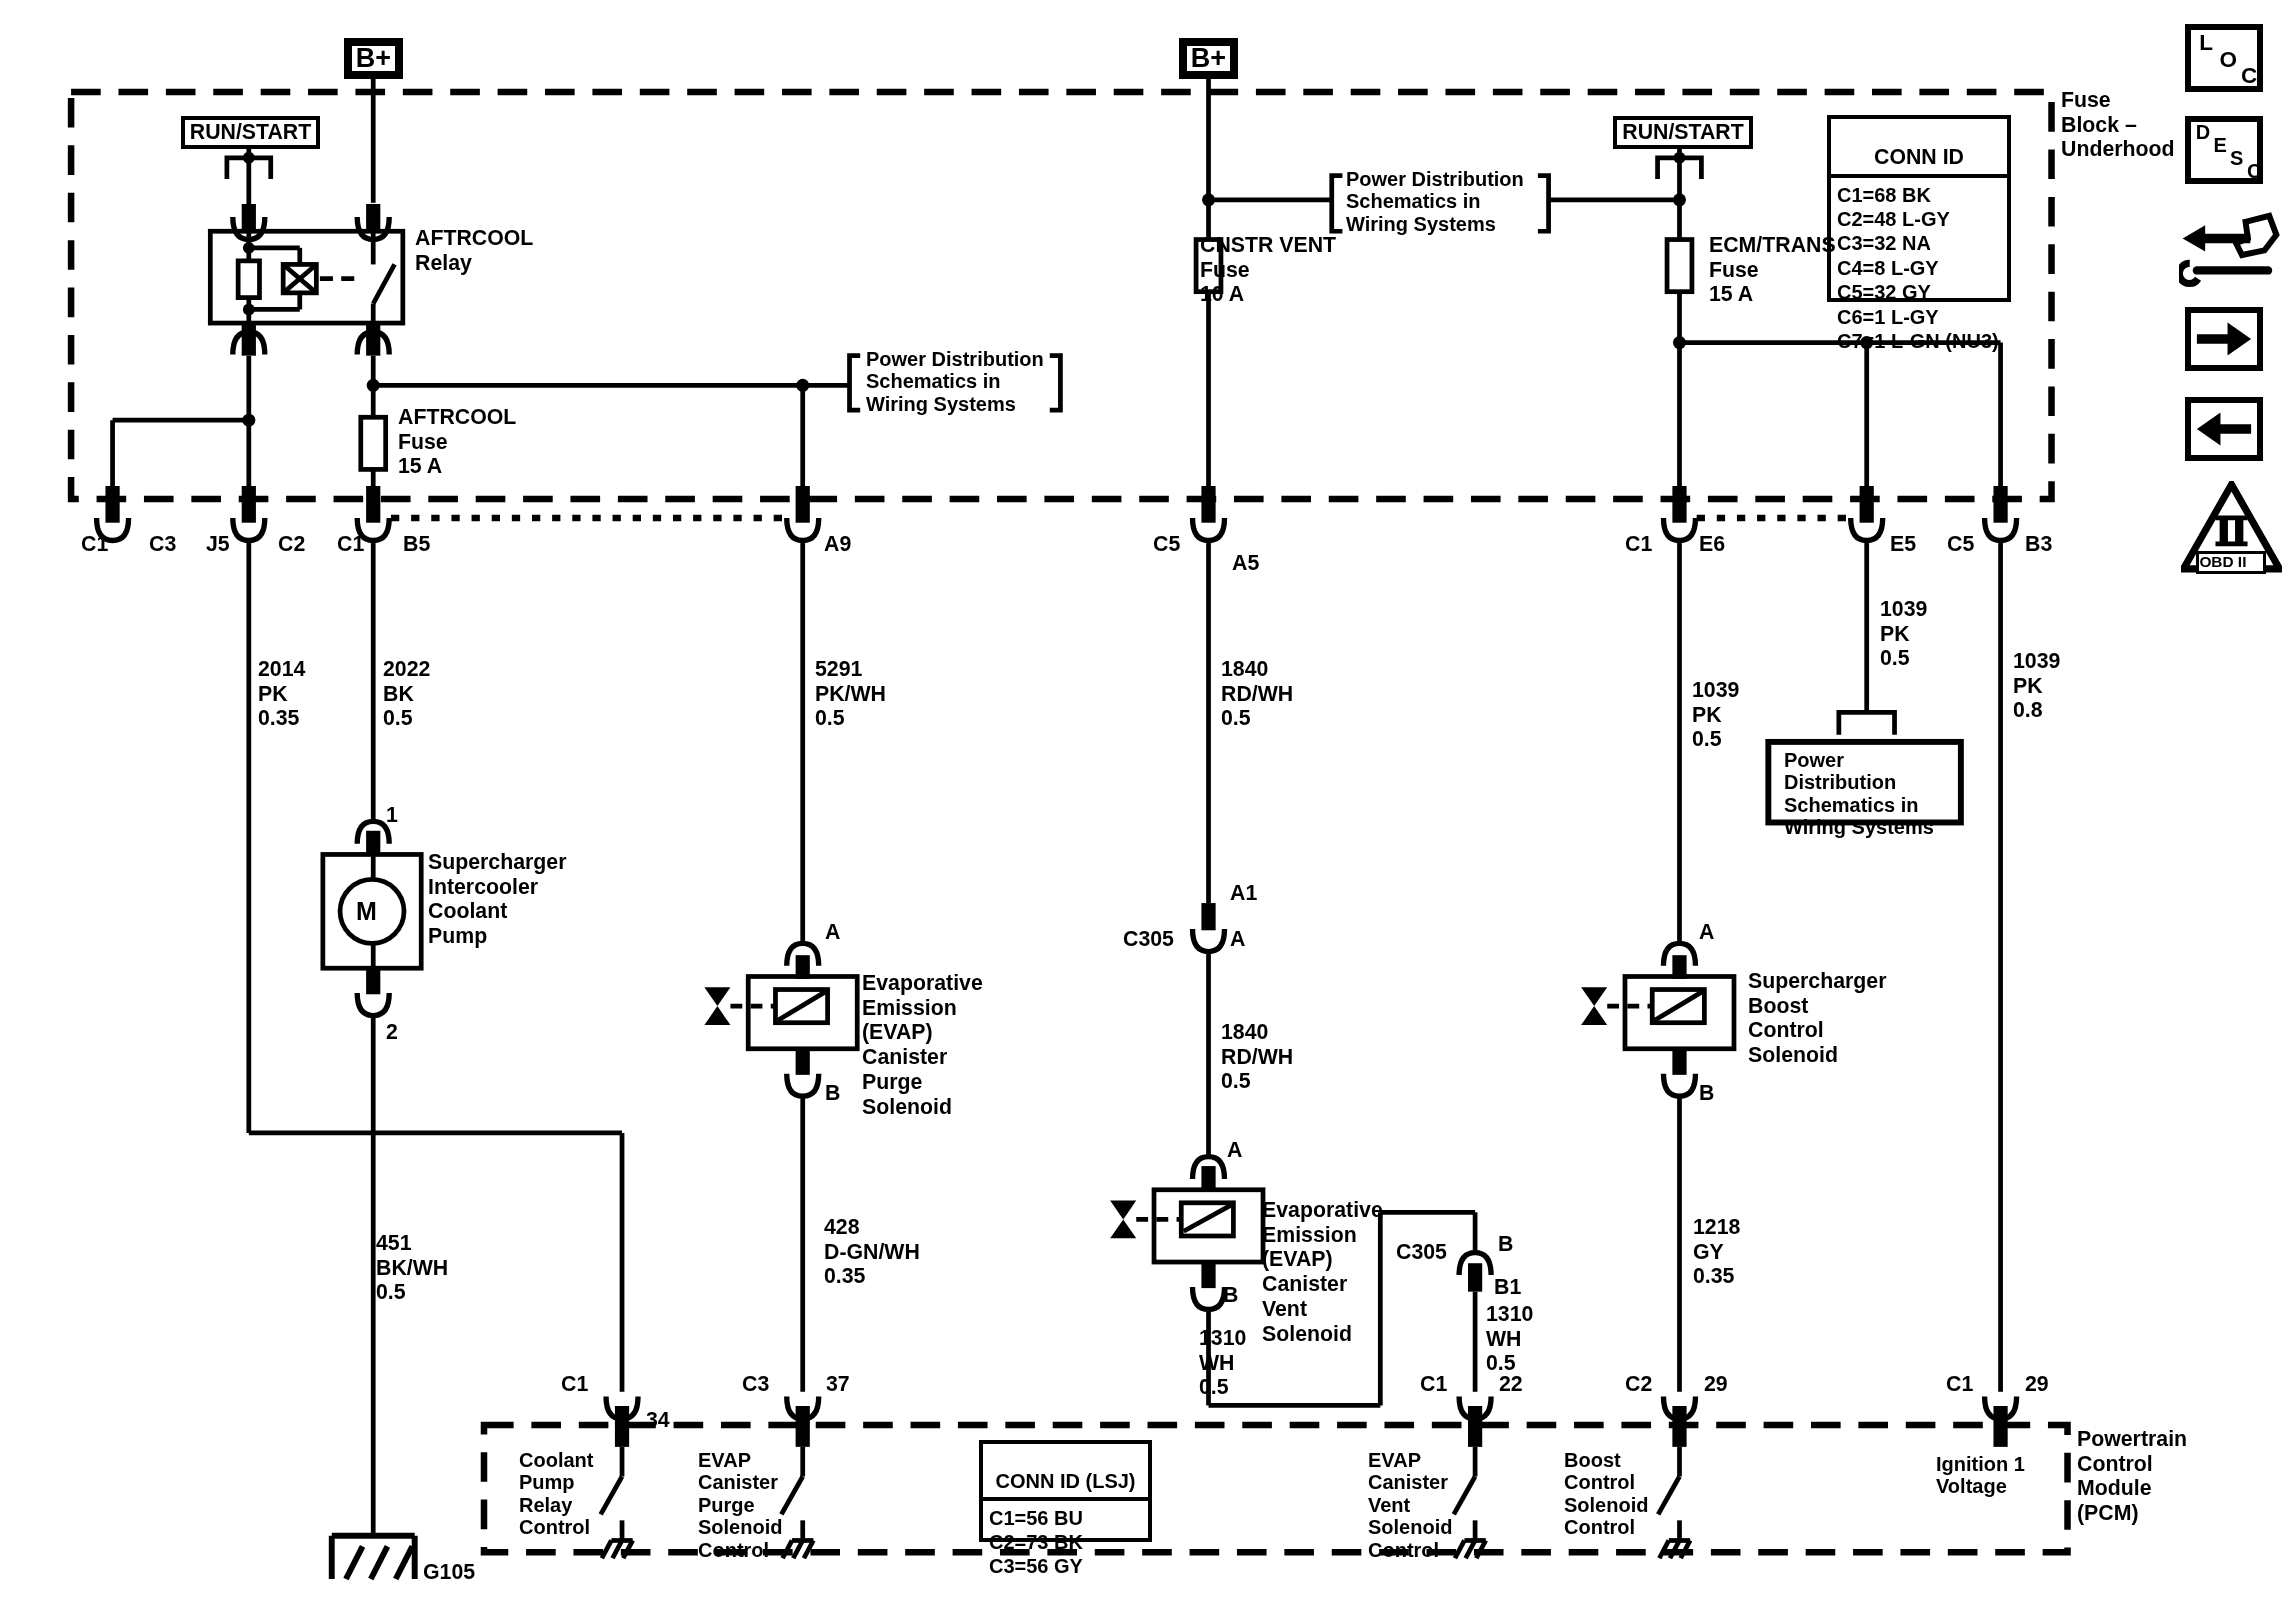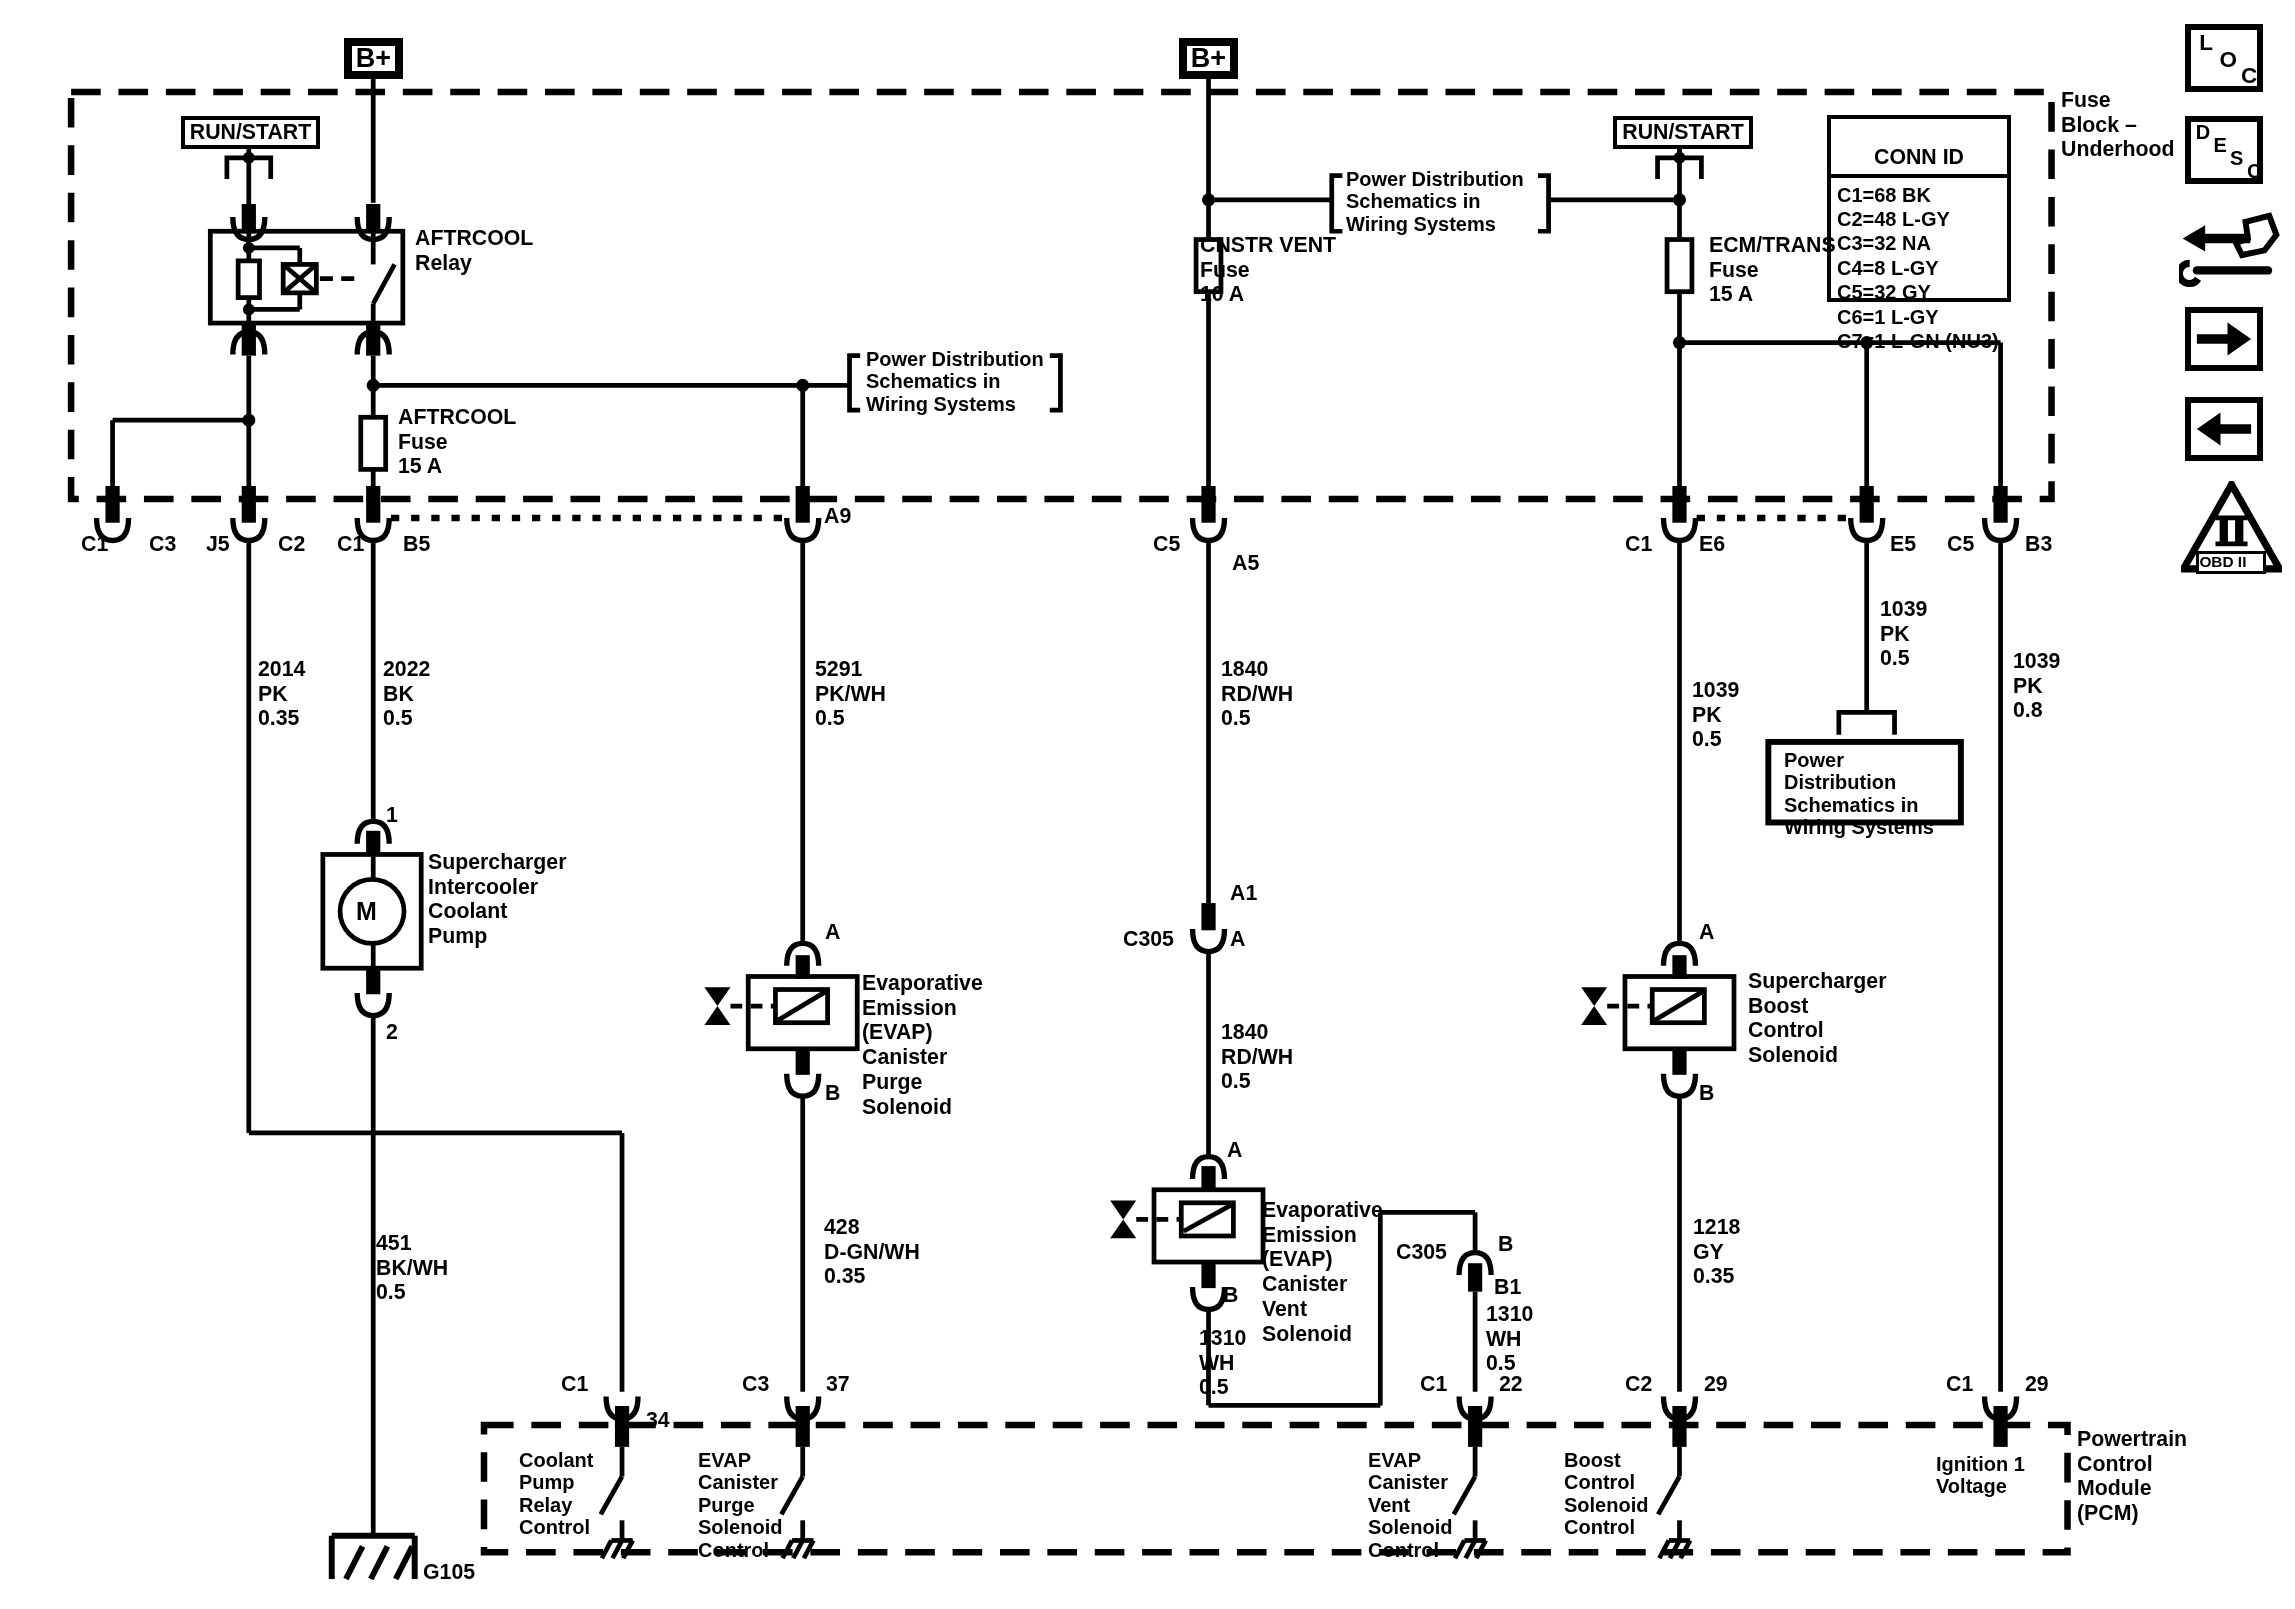--- a/index.html
+++ b/index.html
@@ -289,20 +289,26 @@
   <div class="connid-title">CONN ID</div>
   <div class="connid-rows"><span>C1=68 BK</span>
 <span>C2=48 L-GY</span>
 <span>C3=32 NA</span>
 <span>C4=8 L-GY</span>
 <span>C5=32 GY</span>
 <span>C6=1 L-GY</span>
 <span>C7=1 L-GN (NU3)</span></div>
 </div>
 
+<div class="box" style="left:979px;top:1440px;width:173px;height:102px;">
+  <div class="connid-title" style="font-size:20px;">CONN ID (LSJ)</div>
+  <div class="connid-rows"><span>C1=56 BU</span>
+<span>C2=73 BK</span>
+<span>C3=56 GY</span></div>
+</div>
 
 <div class="lbl s34" style="left:1784px;top:749px;width:172px;">Power Distribution
 Schematics in
 Wiring Systems</div>
 
 <div class="lbl" style="left:2061px;top:88px;">Fuse
 Block –
 Underhood</div>
 
 <div class="lbl" style="left:415px;top:226px;">AFTRCOOL
@@ -323,21 +329,21 @@
 <div class="lbl s34" style="left:1346px;top:168px;width:196px;">Power Distribution
 Schematics in
 Wiring Systems</div>
 
 <div class="lbl" style="left:81px;top:532px;">C1</div>
 <div class="lbl" style="left:149px;top:532px;">C3</div>
 <div class="lbl" style="left:206px;top:532px;">J5</div>
 <div class="lbl" style="left:278px;top:532px;">C2</div>
 <div class="lbl" style="left:337px;top:532px;">C1</div>
 <div class="lbl" style="left:403px;top:532px;">B5</div>
-<div class="lbl" style="left:824px;top:504px;">A9</div>
+<div class="lbl" style="left:824px;top:532px;">A9</div>
 <div class="lbl" style="left:1153px;top:532px;">C5</div>
 <div class="lbl" style="left:1232px;top:532px;margin-top:19px;">A5</div>
 <div class="lbl" style="left:1625px;top:532px;">C1</div>
 <div class="lbl" style="left:1699px;top:532px;">E6</div>
 <div class="lbl" style="left:1890px;top:532px;">E5</div>
 <div class="lbl" style="left:1947px;top:532px;">C5</div>
 <div class="lbl" style="left:2025px;top:532px;">B3</div>
 
 <div class="lbl" style="left:258px;top:657px;">2014
 PK

